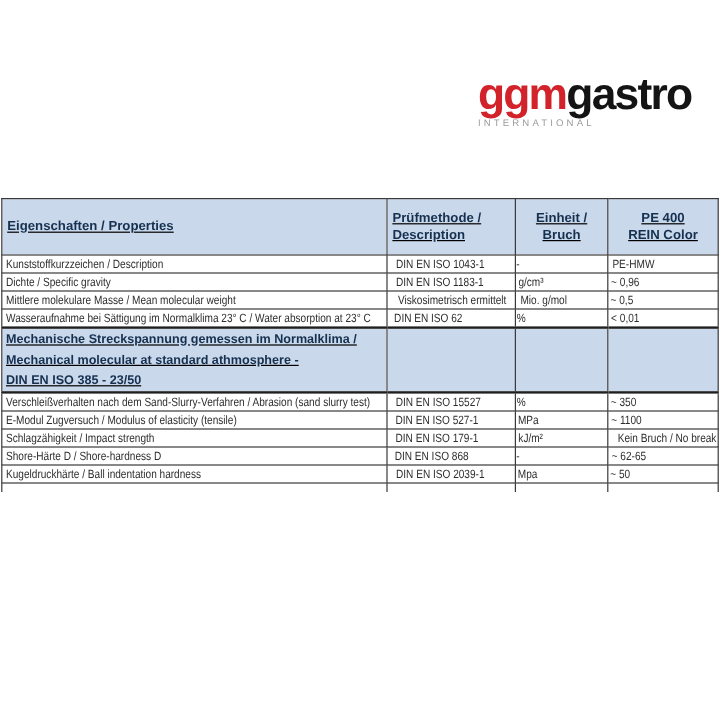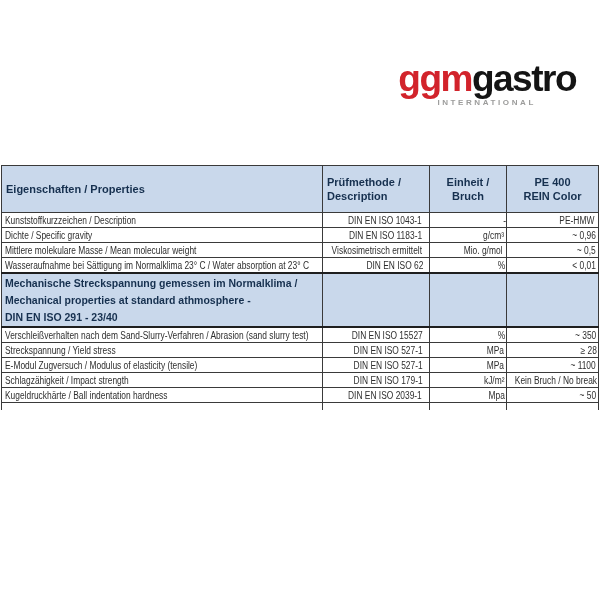--- a/index.html
+++ b/index.html
@@ -2,48 +2,48 @@
 <html style="--header-bg: #c9d8eb; --header-text: #16304f; --body-text: #2e2e2e; --border: #3a3a3a; --border-strong: #1f1f1f; --logo-red: #d2232b; --logo-dark: #141414; --logo-gray: #9c9c9b;"><head>
 <meta charset="utf-8">
 <style>
   html,body{margin:0;padding:0;}
   body{
     width:600px;height:600px;position:relative;overflow:hidden;
     background:#ffffff;
     font-family:"Liberation Sans", sans-serif;
   }
   
-  .logo{position:absolute;top:60px;right:24px;text-align:center;}
+  .logo{position:absolute;top:60px;right:24px;text-align:left;}
   .logo-main{font-size:37px;font-weight:bold;letter-spacing:-1.5px;line-height:1;}
   .logo-red{color:var(--logo-red);}
   .logo-dark{color:var(--logo-dark);}
   .logo-sub{
-    font-size:8px;font-weight:bold;color:var(--logo-gray);
+    font-size:8px;font-weight:normal;color:var(--logo-gray);
     letter-spacing:2.6px;margin-top:1px;margin-right:1px;
   }
   
   table.props{
     position:absolute;top:165px;left:1px;width:597px;
-    border-collapse:collapse;table-layout:fixed;
+    border-collapse:collapse;table-layout:fixed;text-decoration:underline;
   }
   table.props th, table.props td{
     border:1px solid var(--border);overflow:hidden;padding:0;
   }
   thead th{
     background:var(--header-bg);color:var(--header-text);
     font-size:11px;font-weight:bold;height:46px;vertical-align:middle;
     border-top:2px solid var(--border-strong);
     border-bottom:2px solid var(--border-strong);
     text-align:center;
   }
   thead th.left{text-align:left;padding-left:4px;}
   thead th .hline{line-height:14px;}
   tbody td{
     font-size:10px;color:var(--body-text);height:14px;
-    text-align:right;vertical-align:middle;white-space:nowrap;
+    text-align:left;vertical-align:middle;white-space:nowrap;
   }
   tbody td.prop{text-align:left;padding-left:3px;}
   .cnd{display:inline-block;transform:scaleX(0.84);transform-origin:50% 50%;white-space:nowrap;}
   td.prop .cnd{transform-origin:0 50%;}
   tr.section td{
     background:var(--header-bg);
     border-top:2px solid var(--border-strong);
     border-bottom:2px solid var(--border-strong);
   }
   tr.section td.prop{
@@ -109,50 +109,50 @@
         </tr>
         <tr>
           <td class="prop"><span class="cnd">Wasseraufnahme bei Sättigung im Normalklima 23° C / Water absorption at 23° C</span></td>
           <td><span class="cnd">DIN EN ISO 62</span></td>
           <td><span class="cnd">%</span></td>
           <td><span class="cnd">&lt; 0,01</span></td>
         </tr>
         <tr class="section">
           <td class="prop">
             <div>Mechanische Streckspannung gemessen im Normalklima /</div>
-            <div>Mechanical properties at standard athmosphere -</div>
-            <div>DIN EN ISO 291 - 23/40</div>
+            <div>Mechanical molecular at standard athmosphere -</div>
+            <div>DIN EN ISO 385 - 23/50</div>
           </td>
           <td></td>
           <td></td>
           <td></td>
         </tr>
         <tr>
           <td class="prop"><span class="cnd">Verschleißverhalten nach dem Sand-Slurry-Verfahren / Abrasion (sand slurry test)</span></td>
           <td><span class="cnd">DIN EN ISO 15527</span></td>
           <td><span class="cnd">%</span></td>
           <td><span class="cnd">~ 350</span></td>
         </tr>
         <tr>
-          <td class="prop"><span class="cnd">Streckspannung / Yield stress</span></td>
-          <td><span class="cnd">DIN EN ISO 527-1</span></td>
-          <td><span class="cnd">MPa</span></td>
-          <td><span class="cnd">≥ 28</span></td>
-        </tr>
-        <tr>
           <td class="prop"><span class="cnd">E-Modul Zugversuch / Modulus of elasticity (tensile)</span></td>
           <td><span class="cnd">DIN EN ISO 527-1</span></td>
           <td><span class="cnd">MPa</span></td>
           <td><span class="cnd">~ 1100</span></td>
         </tr>
         <tr>
           <td class="prop"><span class="cnd">Schlagzähigkeit / Impact strength</span></td>
           <td><span class="cnd">DIN EN ISO 179-1</span></td>
           <td><span class="cnd">kJ/m²</span></td>
           <td><span class="cnd">Kein Bruch / No break</span></td>
+        </tr>
+        <tr>
+          <td class="prop"><span class="cnd">Shore-Härte D / Shore-hardness D</span></td>
+          <td><span class="cnd">DIN EN ISO 868</span></td>
+          <td><span class="cnd">-</span></td>
+          <td><span class="cnd">~ 62-65</span></td>
         </tr>
         <tr>
           <td class="prop"><span class="cnd">Kugeldruckhärte / Ball indentation hardness</span></td>
           <td><span class="cnd">DIN EN ISO 2039-1</span></td>
           <td><span class="cnd">Mpa</span></td>
           <td><span class="cnd">~ 50</span></td>
         </tr>
         <tr class="stub">
           <td></td>
           <td></td>

